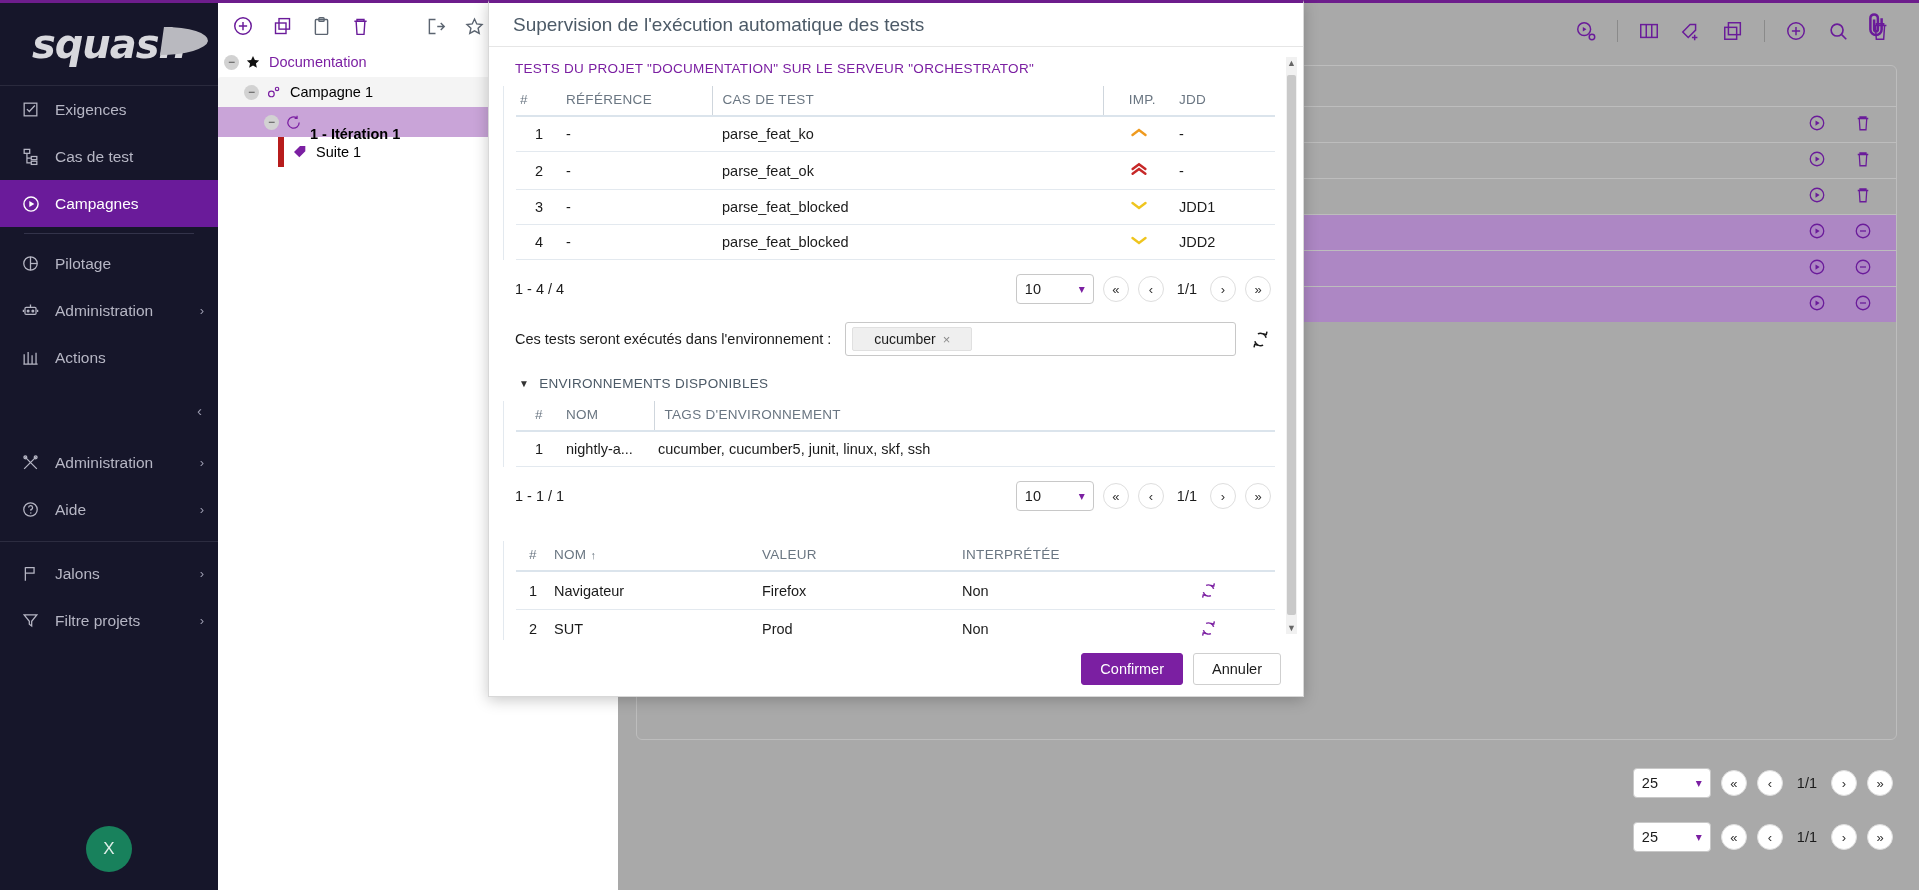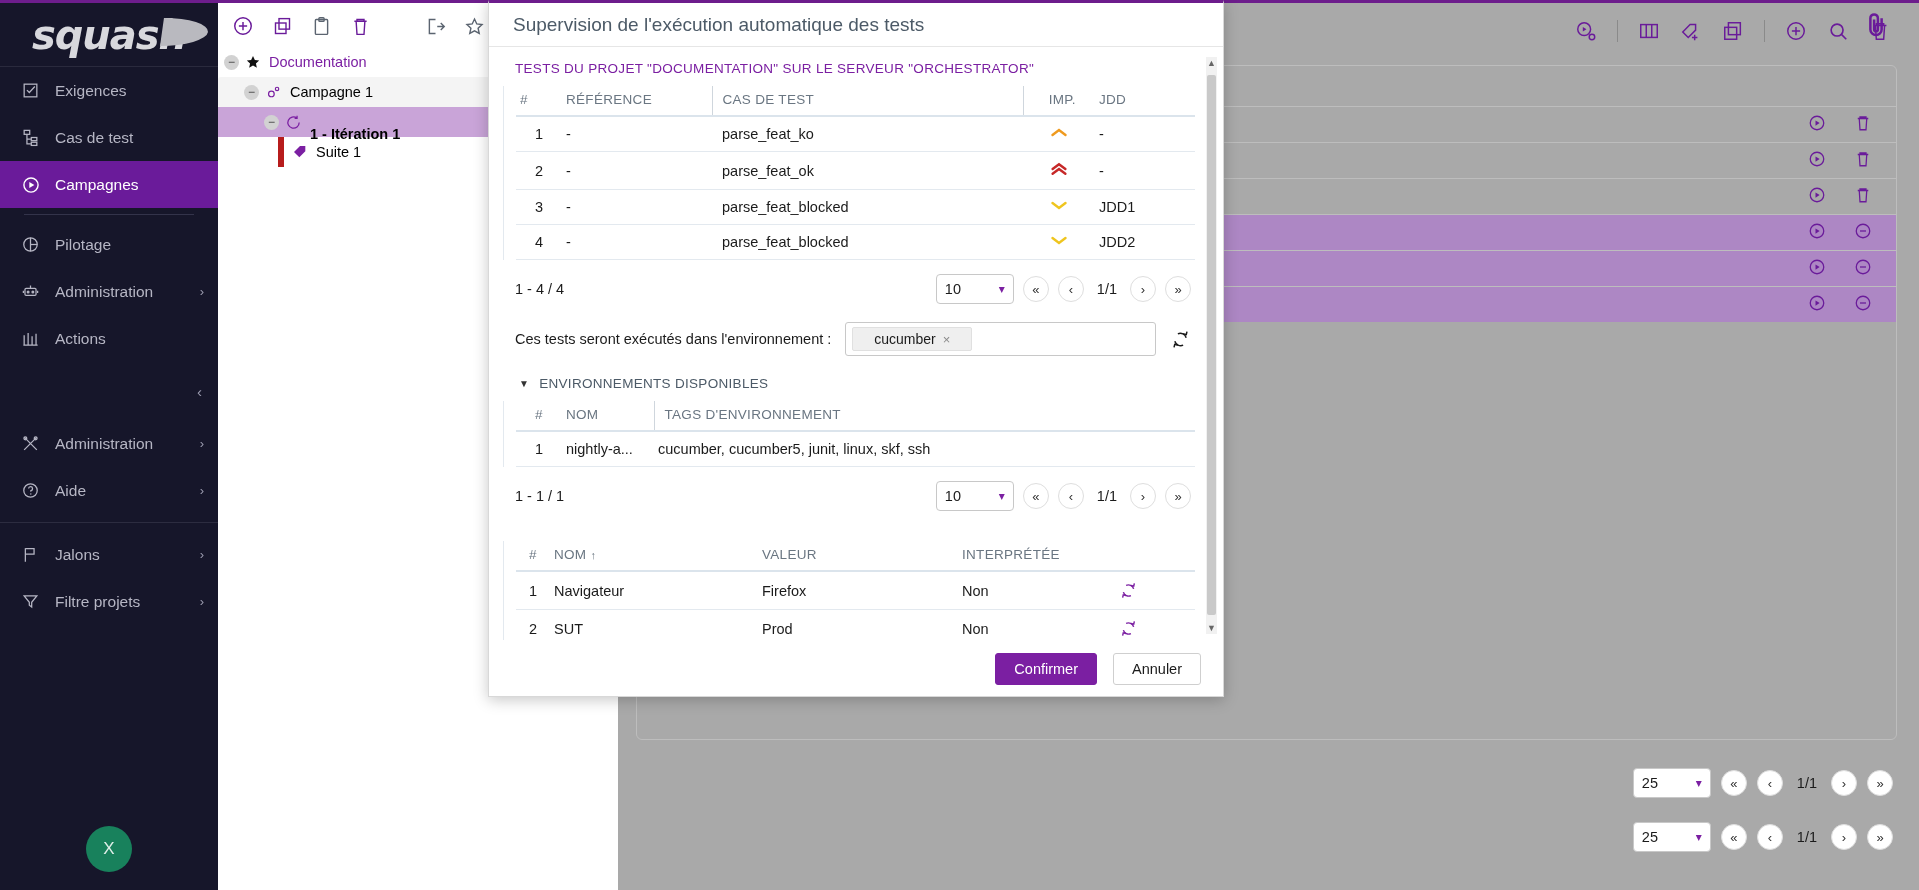--- a/index.html
+++ b/index.html
@@ -12,21 +12,21 @@
   }
   #app { position: relative; width: 1919px; height: 890px; }
 
   
   .leftnav {
     position: absolute; left: 0; top: 0; width: 218px; height: 890px;
     background: #16162a; color: #b9b9c7; z-index: 5;
     border-top: 3px solid #6d1d8c;
   }
   .brand {
-    height: 64px; display: flex; align-items: center; justify-content: center;
+    height: 83px; display: flex; align-items: center; justify-content: center;
     border-bottom: 1px solid #2a2a3d;
   }
   .brand-text {
     font-family: "DejaVu Sans", sans-serif;
     font-style: italic; font-weight: bold; font-size: 40px;
     color: #d8d8dd; letter-spacing: -1px; position: relative;
   }
   .brand-swoosh {
     position: absolute; right: -22px; top: 6px; width: 46px; height: 28px;
     background: #b9b9bf;
@@ -93,21 +93,21 @@
     border: 1px solid #c8c8c8; background: #fff; border-radius: 4px;
     height: 30px; width: 78px; padding: 0 8px; font-size: 14.5px; color: #1b1b1b; cursor: pointer;
   }
   .select-box .cv { color: #7b1fa2; font-size: 12px; }
   .pbtn {
     width: 26px; height: 26px; border-radius: 50%; border: 1px solid #dedede; background: #fff;
     display: inline-flex; align-items: center; justify-content: center; font-size: 13px; color: #333; cursor: pointer;
   }
   .pnum { font-size: 14.5px; color: #1b1b1b; margin: 0 4px;}
   .modal {
-    position: absolute; left: 488px; top: 0px; width: 736px; height: 697px;
+    position: absolute; left: 488px; top: 0px; width: 816px; height: 697px;
     background: #fff; z-index: 30;
     border: 1px solid #d8d8d8; border-top: 3px solid #6d1d8c;
     box-shadow: 0 3px 14px rgba(0,0,0,.22);
     display: flex; flex-direction: column;
   }
   .modal-title {
     height: 44px; display: flex; align-items: center; padding: 0 24px;
     font-size: 19px; color: #4c5a67; border-bottom: 1px solid #e6e6e6;
   }
   .modal-body { position: relative; flex: 1; overflow: hidden; padding: 12px 14px 0 14px; }
@@ -149,21 +149,21 @@
   }
   .chip .x { color: #8a8a8a; font-size: 13px; cursor: pointer;}
   .refresh-ic { color: #1b1b1b; cursor: pointer; display:flex; align-items:center; }
   .refresh-pur { color: #7b1fa2; cursor: pointer; display:flex; align-items:center; }
 
   .accordion { display: flex; align-items: center; gap: 10px; padding: 14px 0 6px 16px; color: #4c5a67; font-size: 13.5px; letter-spacing: .3px; cursor: pointer;}
   .acc-caret { font-size: 10px; color: #333; }
 
   .modal-footer {
     height: 56px; border-top: 1px solid transparent; display: flex; align-items: center;
-    justify-content: flex-end; gap: 16px; padding: 0 22px;
+    justify-content: flex-end; gap: 10px; padding: 0 22px;
   }
   .btn {
     height: 32px; padding: 0 18px; border-radius: 3px; font-size: 14.5px; cursor: pointer;
     display: inline-flex; align-items: center; justify-content: center;
   }
   .btn-primary { background: #7b1fa2; color: #fff; border: 1px solid #7b1fa2; }
   .btn-secondary { background: #fff; color: #1b1b1b; border: 1px solid #cfcfcf; }
   .sort-arrow { font-size: 11px; color: #6a7682; }
 </style>
 </head>

